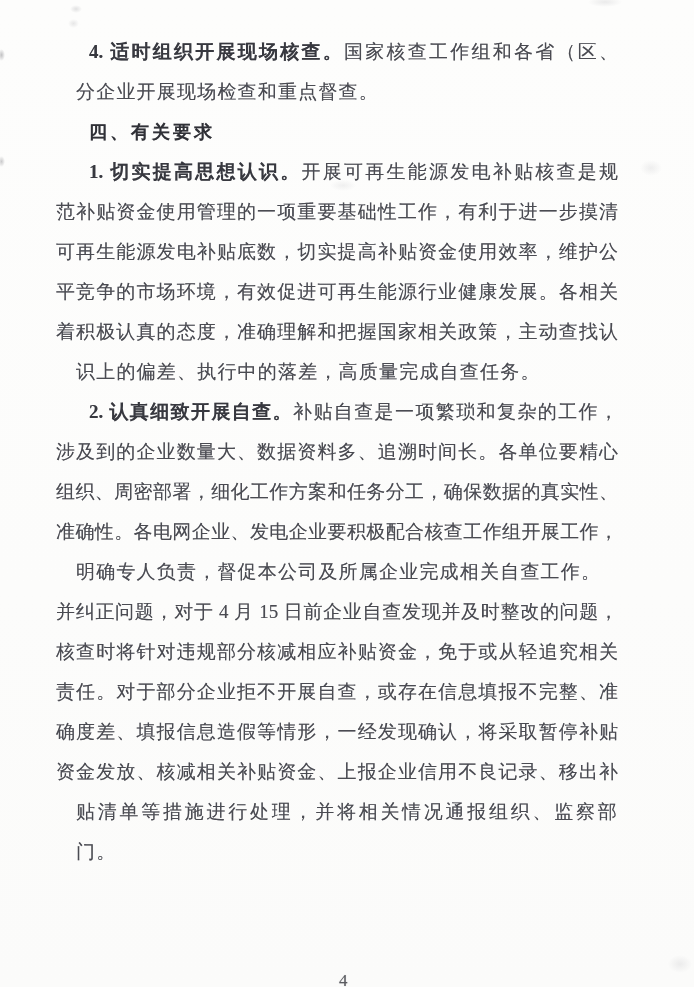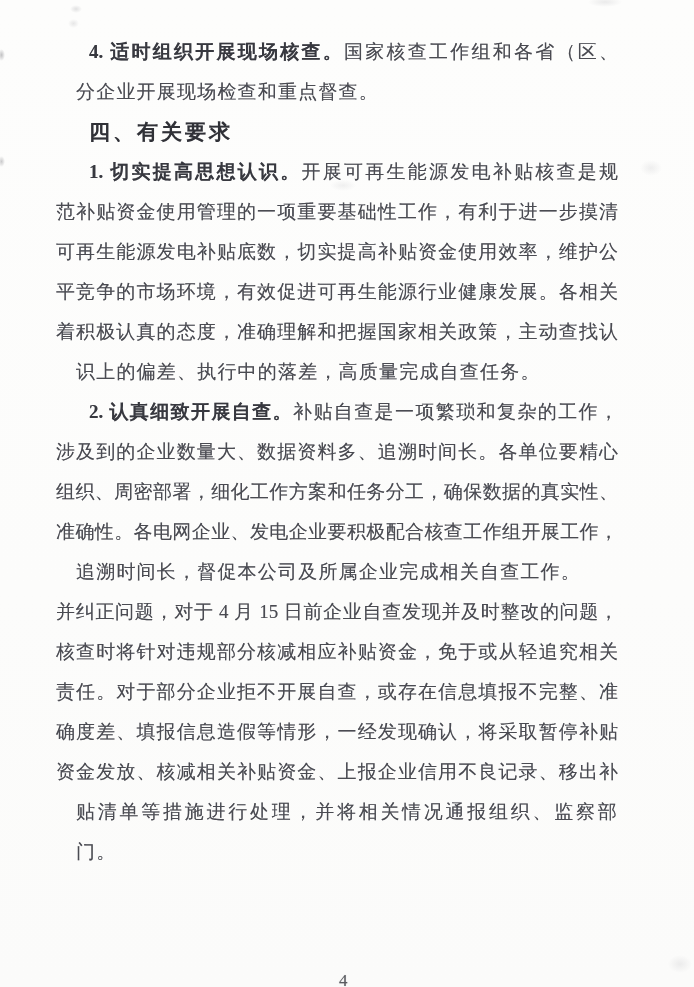--- a/index.html
+++ b/index.html
@@ -34,21 +34,21 @@
   .line.end { letter-spacing:1.2px;margin-left:20px; }
   .lead {
     font-weight:700;
     color:#37383f;
   }
   .heading {
     height:40px;
     line-height:40px;
     padding-left:33px;
     font-weight:700;
-    font-size:21px;
+    font-size:18px;
     letter-spacing:3px;
     color:#303137;
   }
   .page-number {
     position:absolute;
     left:339px; top:971px;
     font-size:17px;
     color:#5a5b60;
     text-shadow:0 0 1px rgba(110,110,115,0.5);
   }
@@ -96,21 +96,21 @@
       <div class="line j">平竞争的市场环境，有效促进可再生能源行业健康发展。各相关</div>
       <div class="line j">着积极认真的态度，准确理解和把握国家相关政策，主动查找认</div>
       <div class="line end">识上的偏差、执行中的落差，高质量完成自查任务。</div>
     </div>
 
     <div>
       <div class="line first j"><span class="lead">2. 认真细致开展自查。</span><span>补贴自查是一项繁琐和复杂的工作，</span></div>
       <div class="line j">涉及到的企业数量大、数据资料多、追溯时间长。各单位要精心</div>
       <div class="line j">组织、周密部署，细化工作方案和任务分工，确保数据的真实性、</div>
       <div class="line j">准确性。各电网企业、发电企业要积极配合核查工作组开展工作，</div>
-      <div class="line end">追溯时间长，督促本公司及所属企业完成相关自查工作。</div>
+      <div class="line end">明确专人负责，督促本公司及所属企业完成相关自查工作。</div>
     </div>
 
     <div>
       <div class="line j">并纠正问题，对于 4 月 15 日前企业自查发现并及时整改的问题，</div>
       <div class="line j">核查时将针对违规部分核减相应补贴资金，免于或从轻追究相关</div>
       <div class="line j">责任。对于部分企业拒不开展自查，或存在信息填报不完整、准</div>
       <div class="line j">确度差、填报信息造假等情形，一经发现确认，将采取暂停补贴</div>
       <div class="line j">资金发放、核减相关补贴资金、上报企业信用不良记录、移出补</div>
       <div class="line end">贴清单等措施进行处理，并将相关情况通报组织、监察部门。</div>
     </div>

